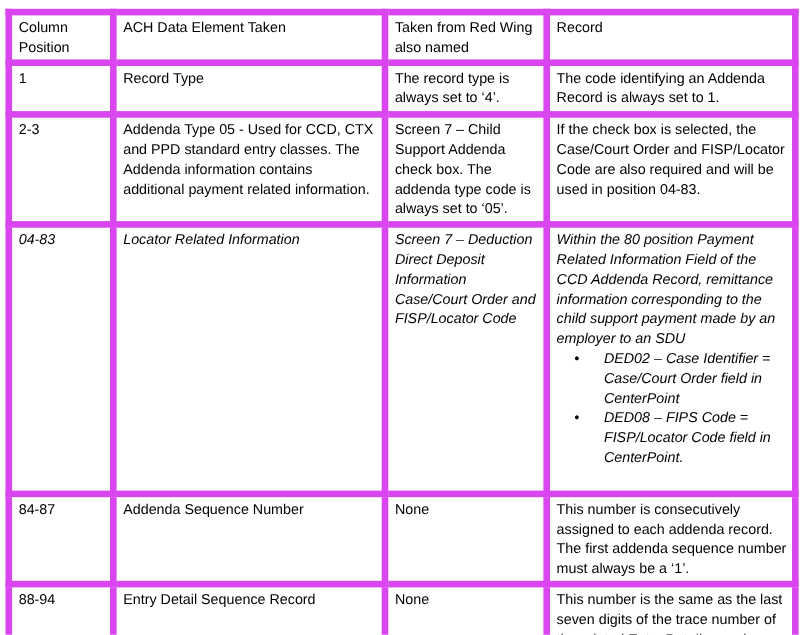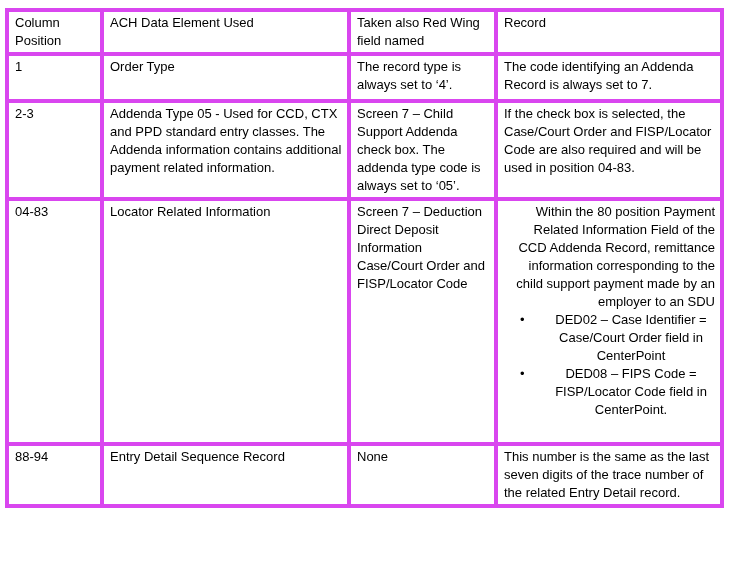--- a/index.html
+++ b/index.html
@@ -18,42 +18,41 @@
   table.ach-table {
     border-collapse: collapse;
     table-layout: fixed;
     width: 715px;
   }
   col.c1 { width: 95px; }
   col.c2 { width: 247px; }
   col.c3 { width: 147px; }
   col.c4 { width: 226px; }
   th, td {
-    border: 4px solid #d946ef;
+    border: 6px solid #d946ef;
     vertical-align: top;
     text-align: left;
     font-weight: normal;
     font-size: 13px;
     line-height: 18px;
     padding: 2px 5px 2px 6px;
     overflow: hidden;
     word-wrap: break-word;
   }
   tr.rh-header { height: 39px; }
   tr.rh-r0 { height: 47px; }
   tr.rh-r1 { height: 98px; }
-  tr.rh-r2 { height: 245px; }
+  tr.rh-r2 { height: 245px; font-style: italic; }
   tr.rh-r3 { height: 76px; }
   tr.rh-r4 { height: 55px; }
-  .example-intro { margin: 0; text-align: right; }
+  .example-intro { margin: 0; }
   ul.example-bullets {
     margin: 0;
     padding: 0;
     list-style: none;
-    text-align: center;
   }
   ul.example-bullets li {
     position: relative;
     padding-left: 43px;
   }
   ul.example-bullets li::before {
     content: "\2022";
     position: absolute;
     left: 16px;
     top: 0;
@@ -66,50 +65,56 @@
   <table class="ach-table">
     <colgroup>
       <col class="c1">
       <col class="c2">
       <col class="c3">
       <col class="c4">
     </colgroup>
     <thead>
       <tr class="rh-header">
         <th>Column Position</th>
-        <th>ACH Data Element Used</th>
-        <th>Taken also Red Wing field named</th>
+        <th>ACH Data Element Taken</th>
+        <th>Taken from Red Wing also named</th>
         <th>Record</th>
       </tr>
     </thead>
     <tbody>
       <tr class="rh-r0">
         <td>1</td>
-        <td>Order Type</td>
+        <td>Record Type</td>
         <td>The record type is always set to ‘4’.</td>
-        <td>The code identifying an Addenda Record is always set to 7.</td>
+        <td>The code identifying an Addenda Record is always set to 1.</td>
       </tr>
       <tr class="rh-r1">
         <td>2-3</td>
         <td>Addenda Type 05 - Used for CCD, CTX and PPD standard entry classes. The Addenda information contains additional payment related information.</td>
         <td>Screen 7 – Child Support Addenda check box. The addenda type code is always set to ‘05’.</td>
         <td>If the check box is selected, the Case/Court Order and FISP/Locator Code are also required and will be used in position 04-83.</td>
       </tr>
       <tr class="rh-r2">
         <td>04-83</td>
         <td>Locator Related Information</td>
         <td>Screen 7 – Deduction Direct Deposit Information Case/Court Order and FISP/Locator Code</td>
         <td>
           <div class="example-intro">Within the 80 position Payment Related Information Field of the CCD Addenda Record, remittance information corresponding to the child support payment made by an employer to an SDU</div>
           <ul class="example-bullets">
             <li>DED02 – Case Identifier = Case/Court Order field in CenterPoint</li>
             <li>DED08 – FIPS Code = FISP/Locator Code field in CenterPoint.</li>
           </ul>
         </td>
       </tr>
+      <tr class="rh-r3">
+        <td>84-87</td>
+        <td>Addenda Sequence Number</td>
+        <td>None</td>
+        <td>This number is consecutively assigned to each addenda record. The first addenda sequence number must always be a ‘1’.</td>
+      </tr>
       <tr class="rh-r4">
         <td>88-94</td>
         <td>Entry Detail Sequence Record</td>
         <td>None</td>
         <td>This number is the same as the last seven digits of the trace number of the related Entry Detail record.</td>
       </tr>
     </tbody>
   </table>
 </div>
 

